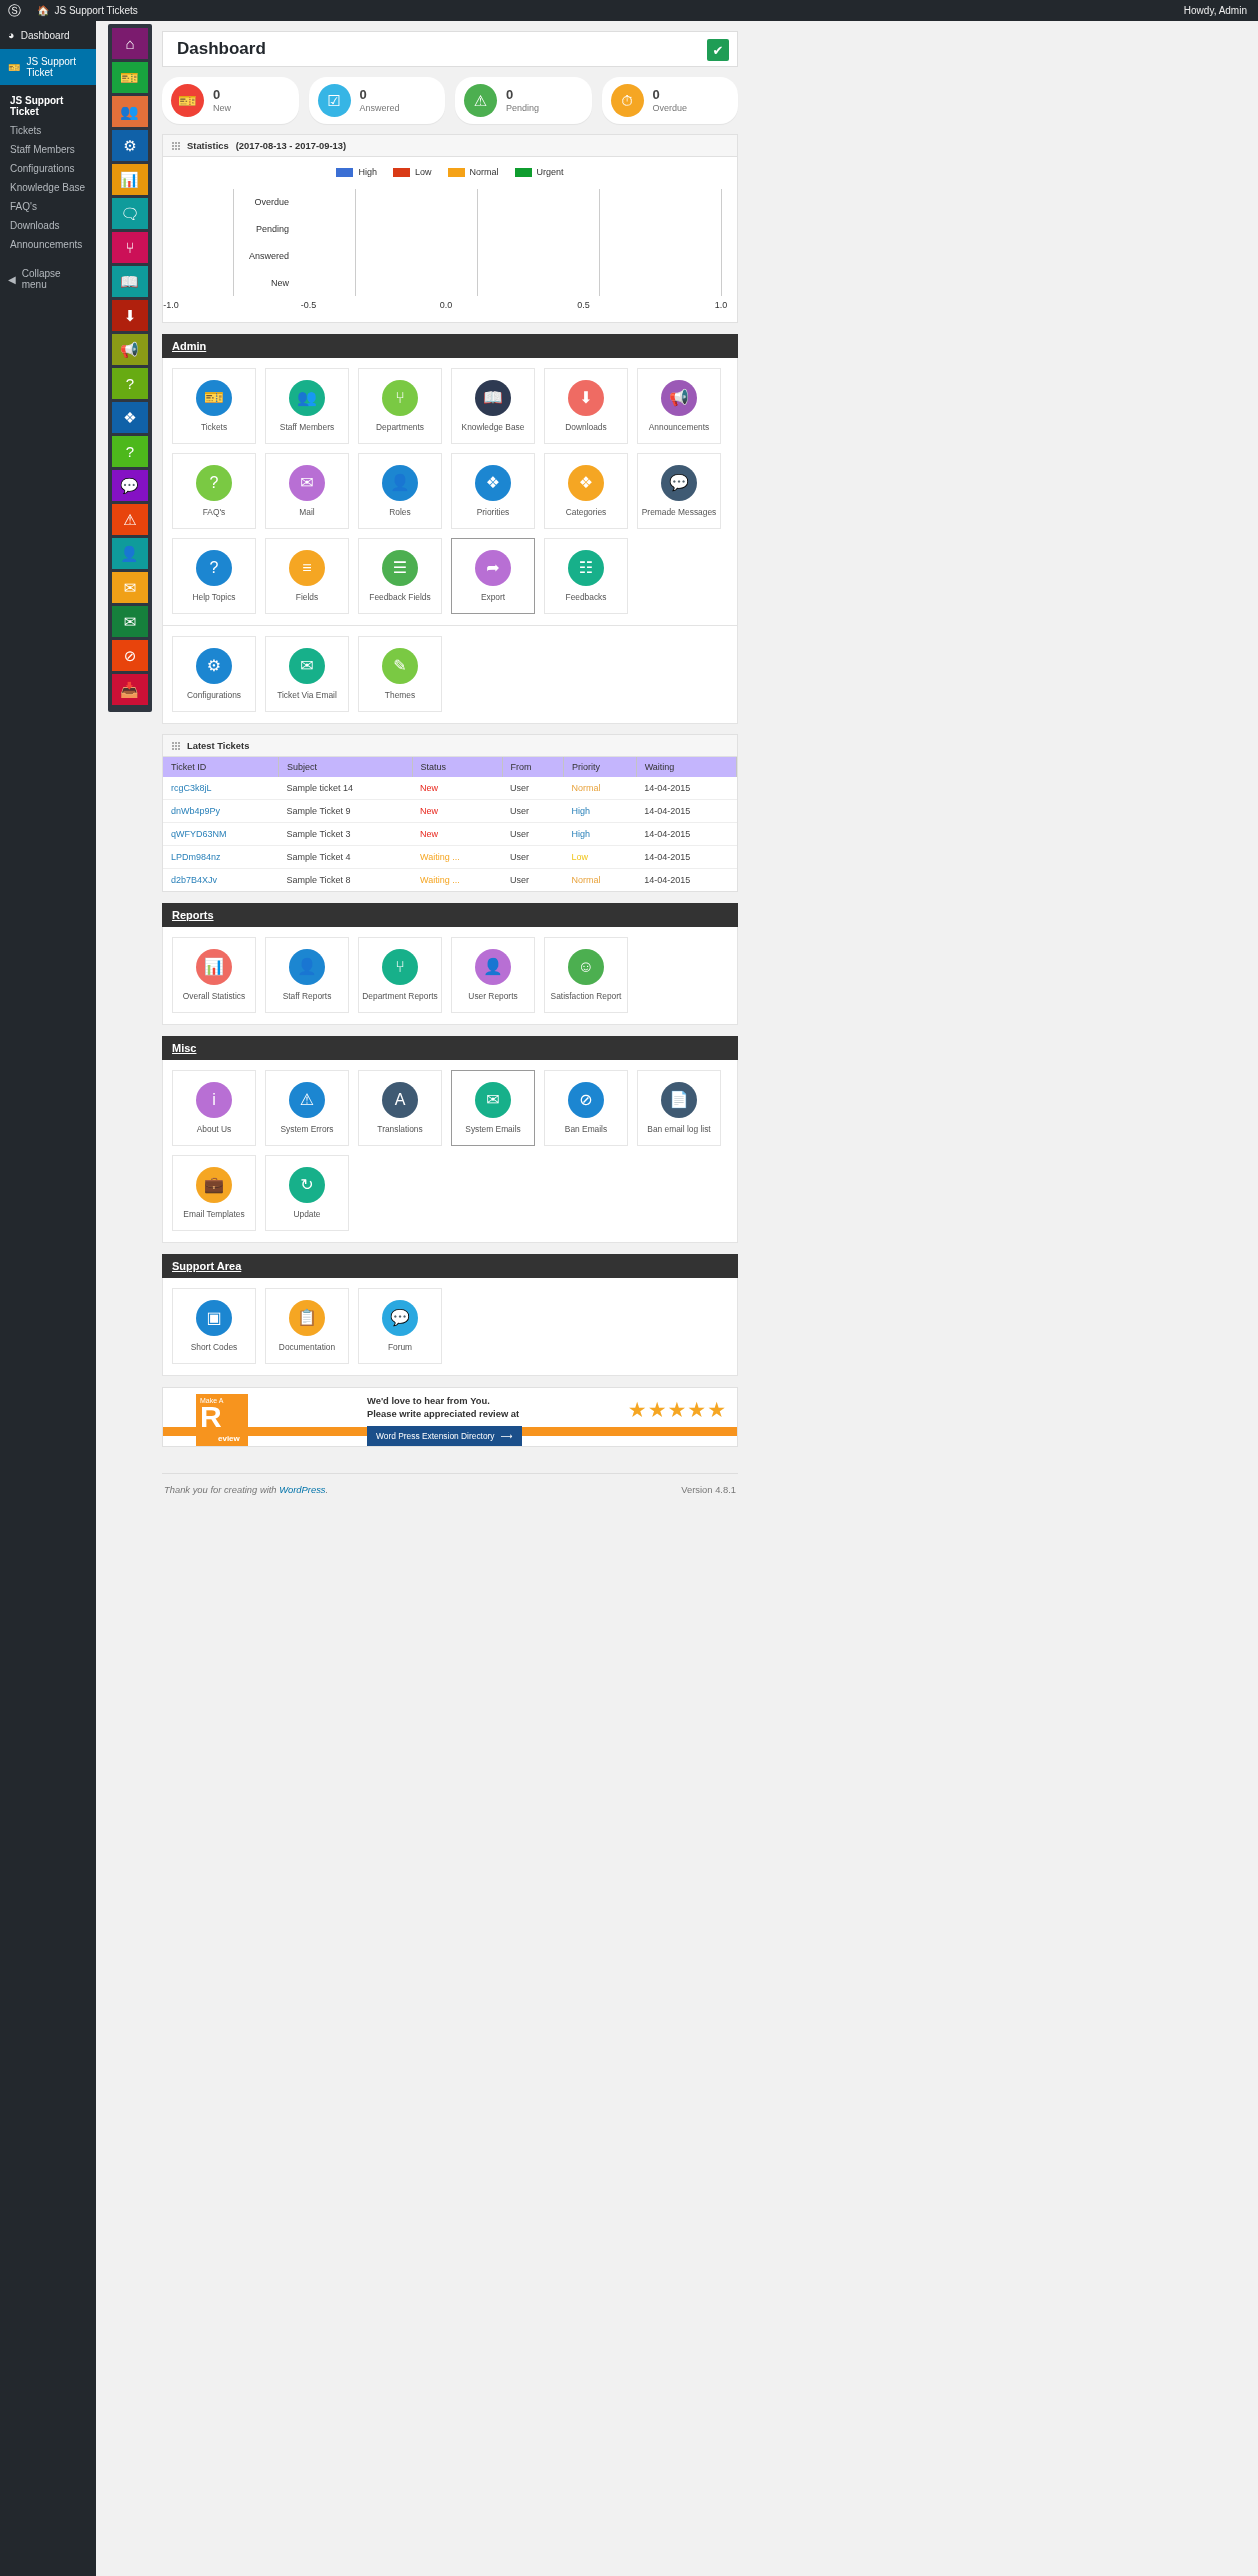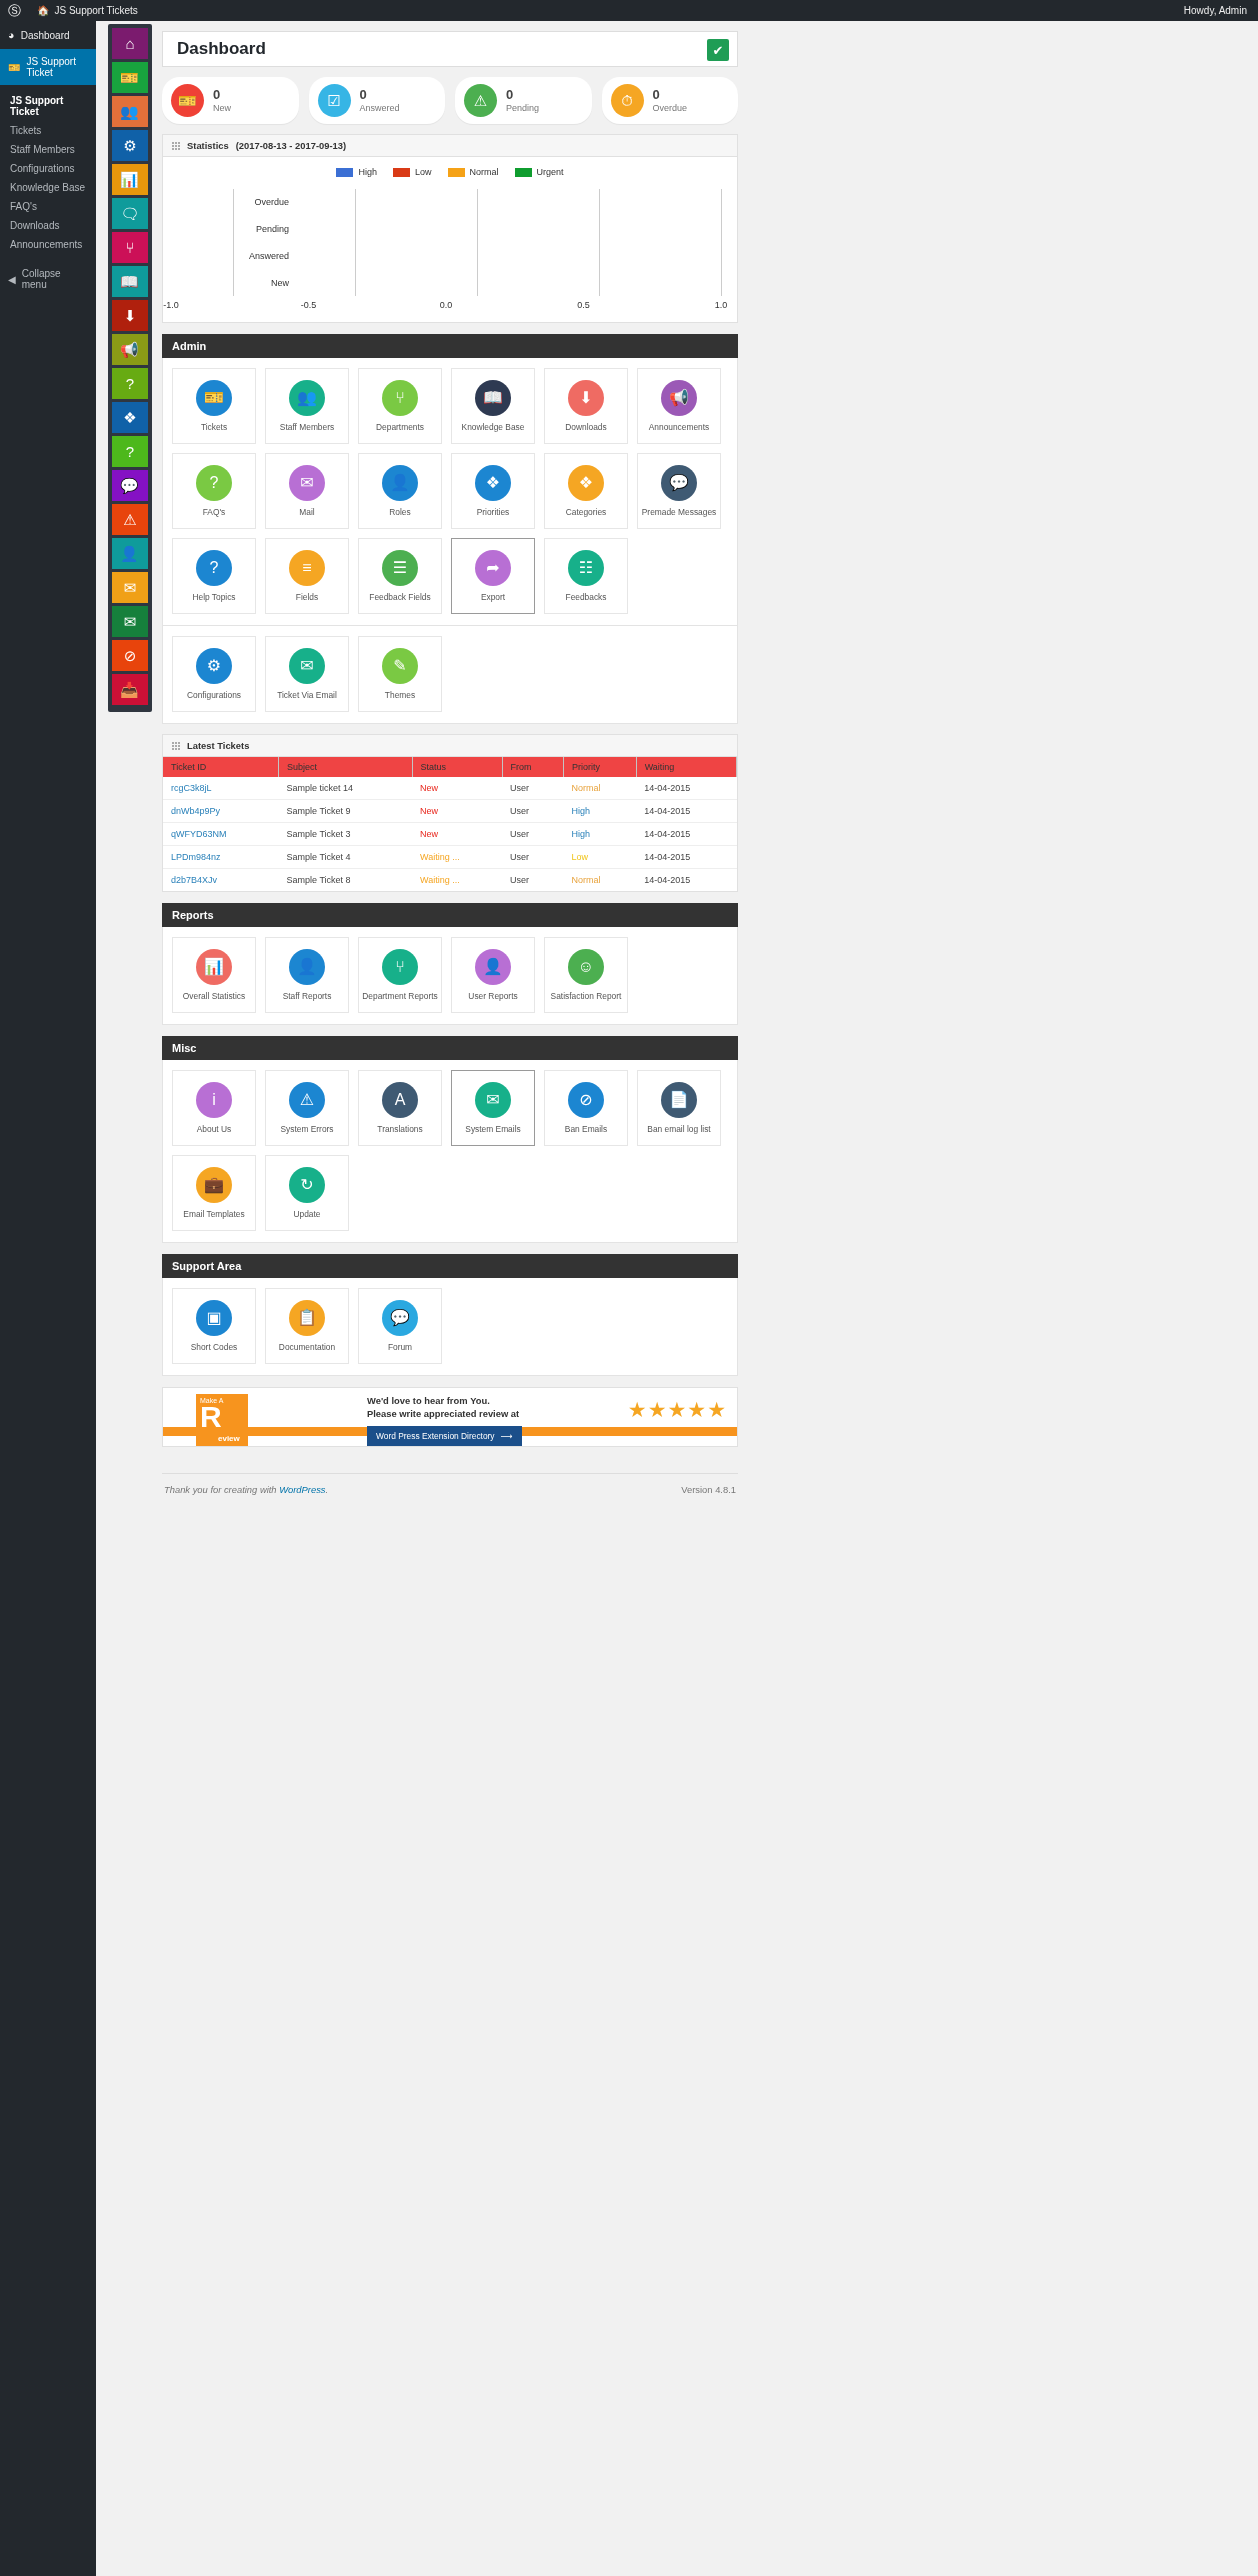--- a/index.html
+++ b/index.html
@@ -105,21 +105,21 @@
   .plot { position: relative; height: 107px; margin-left: 62px; margin-right: 8px; border-left: none; }
   .ylabels { position: absolute; left: 0; top: 0; width: 62px; height: 107px; }
   .ylab { position: absolute; right: 6px; font-size: 9px; color: #333; transform: translateY(-50%); }
   .vline { position: absolute; top: 0; bottom: 0; width: 1px; background: #ccc; }
   .xaxis { position: relative; height: 20px; margin-right: 8px; }
   .xlab { position: absolute; top: 4px; font-size: 9px; color: #333; transform: translateX(-50%); }
 
   
   .sec-bar {
     background: #333; color: #fff; height: 24px; display: flex; align-items: center;
-    padding: 0 10px; font-size: 11px; font-weight: bold; margin-top: 11px;
+    padding: 0 10px; font-size: 11px; font-weight: bold; margin-top: 11px; text-decoration: underline;
   }
 
   
   .tiles {
     background: #fff; border: 1px solid #e3e3e3; border-top: none;
     display: flex; flex-wrap: wrap; gap: 9px; padding: 10px 9px 11px 9px;
   }
   .tile {
     width: 84px; height: 76px; background: #fff; border: 1px solid #e6e6e6;
     display: flex; flex-direction: column; align-items: center; justify-content: center; gap: 7px;
@@ -127,21 +127,21 @@
   .tile.sel { border-color: #9a9a9a; }
   .tile-ic {
     width: 36px; height: 36px; border-radius: 50%;
     display: flex; align-items: center; justify-content: center; color: #fff;
   }
   .tile-lbl { font-size: 8.4px; color: #555; text-align: center; line-height: 1.1; }
 
   
   .tbl { width: 100%; border-collapse: collapse; font-size: 9px; }
   .tbl th {
-    background: #ef4444; color: #333; text-align: left; font-weight: normal;
+    background: #c4b5fd; color: #333; text-align: left; font-weight: normal;
     padding: 5px 8px; border-right: 1px solid #c4c4c4; font-size: 9px;
   }
   .tbl td { padding: 6px 8px; border-bottom: 1px solid #eee; color: #444; }
   .tbl tr:last-child td { border-bottom: none; }
   .tid { color: #2980b9; }
   .st-new { color: #e8261c; }
   .st-wait { color: #f5a623; }
   .pr-normal { color: #e8a33d; }
   .pr-high { color: #2980b9; }
   .pr-low { color: #f0c419; }

